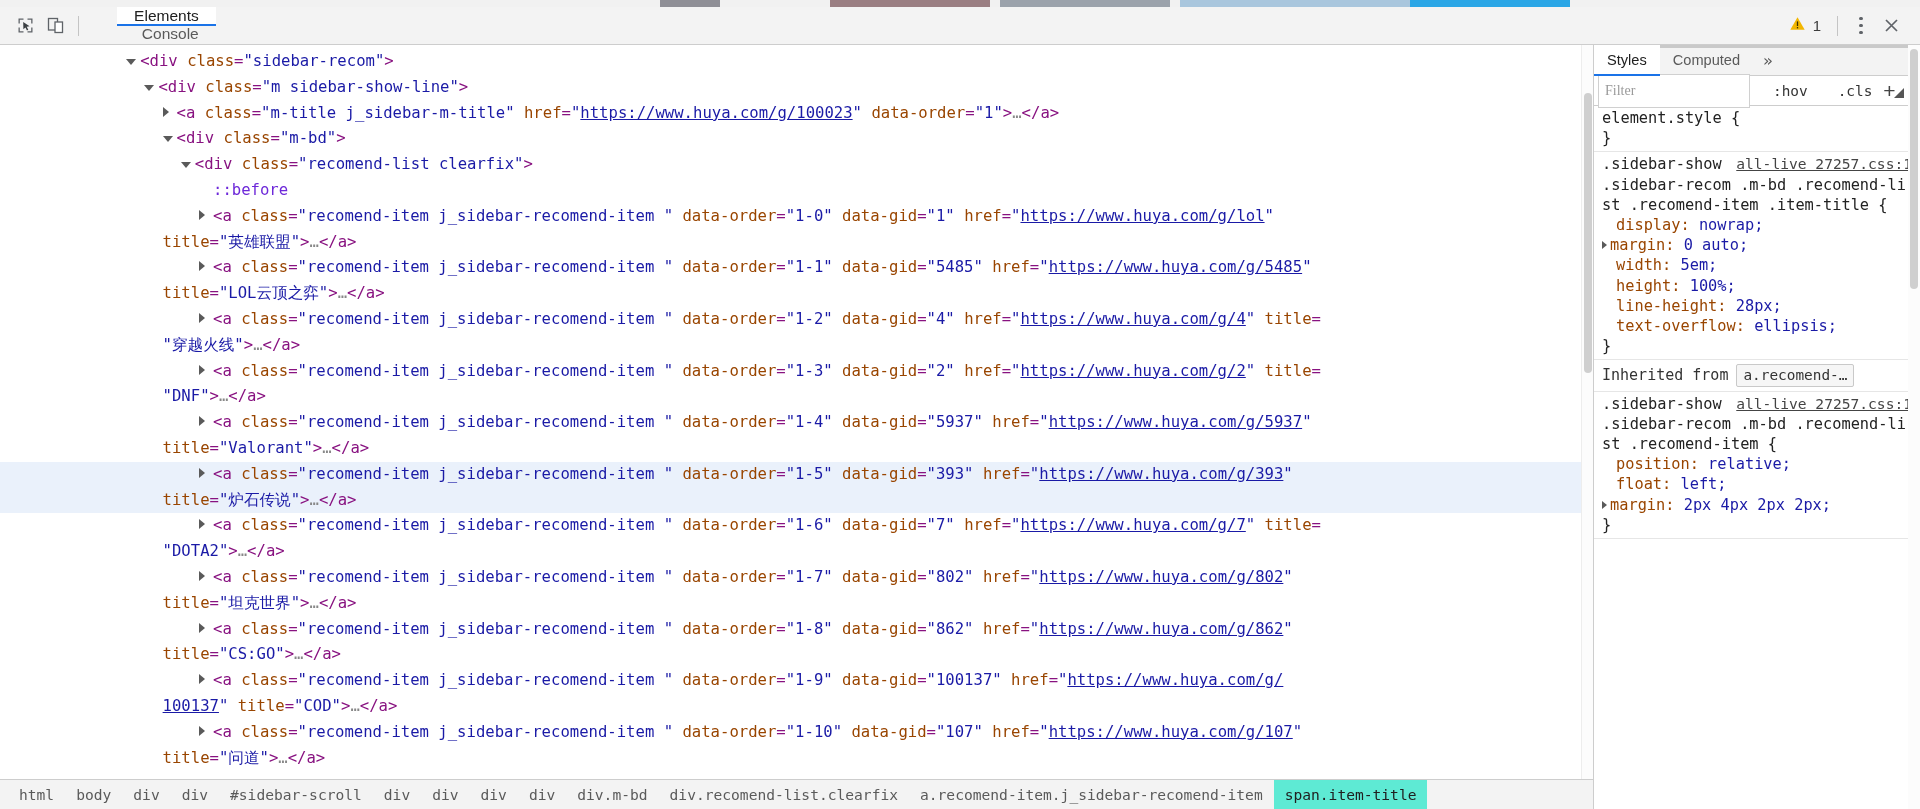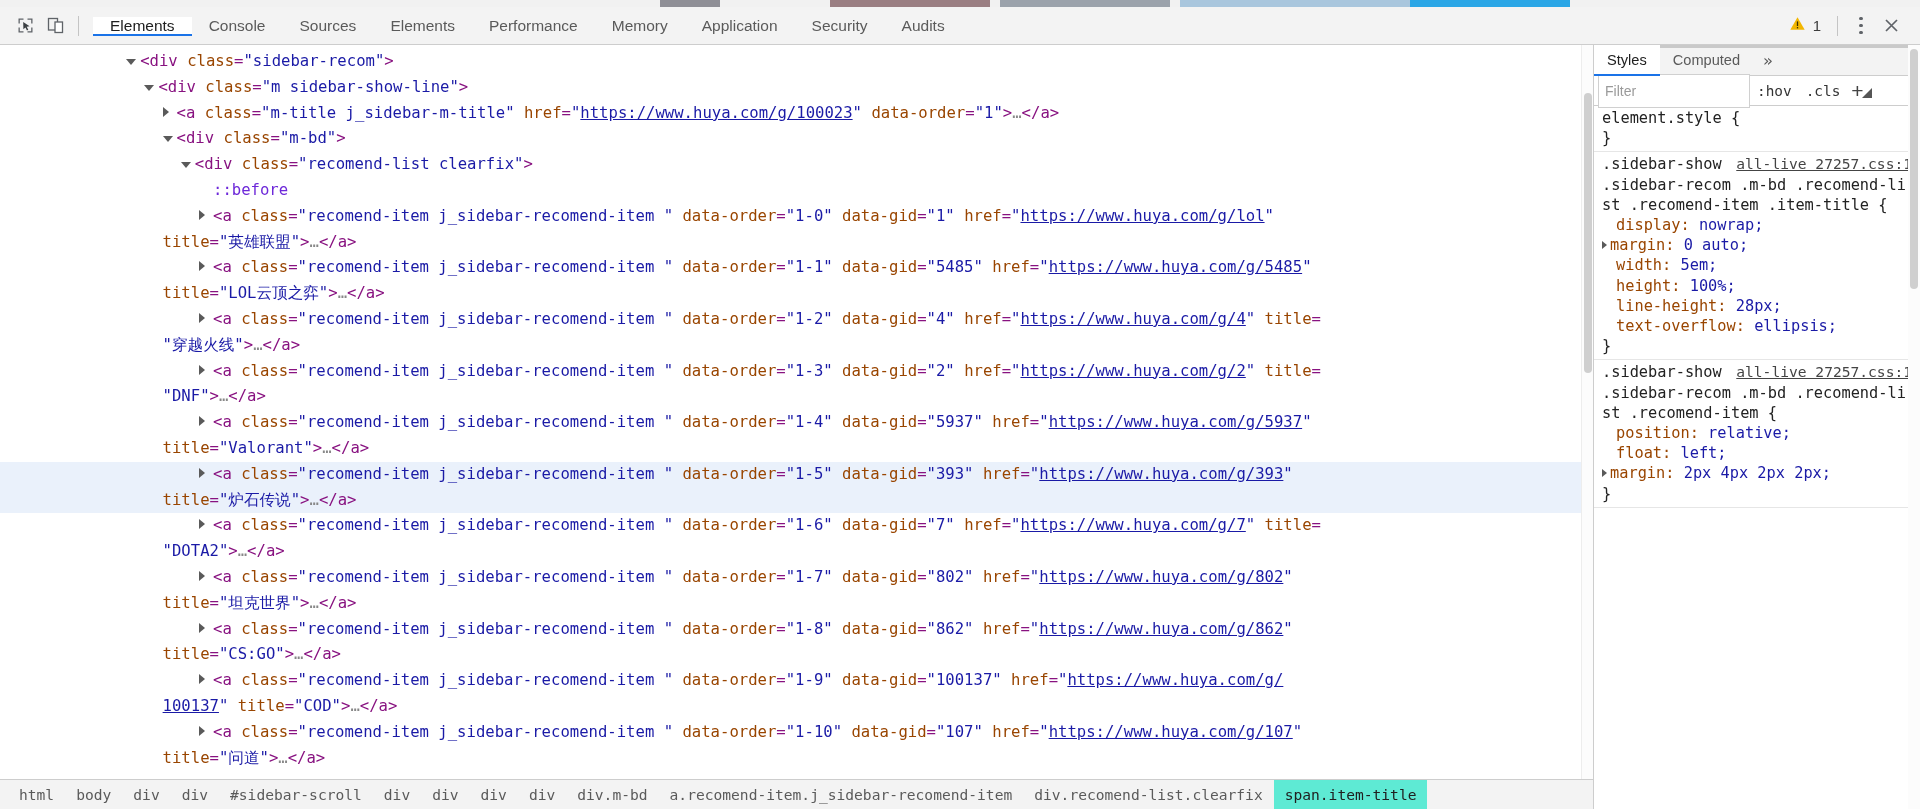--- a/index.html
+++ b/index.html
@@ -35,21 +35,21 @@
   .tb-icons { display: flex; align-items: center; padding: 0 6px 0 10px; }
   .tb-icon {
     width: 30px; height: 30px;
     display: flex; align-items: center; justify-content: center;
     cursor: pointer;
   }
   .tb-sep {
     width: 1px; height: 20px; background: #c4c4c4;
     align-self: center; margin: 0 8px;
   }
-  .tabs { display: flex; align-items: center; }
+  .tabs { display: flex; align-items: flex-end; flex-direction: column; }
   .tab {
     display: flex; align-items: center;
     padding: 0 17px;
     font-family: "Liberation Sans", sans-serif;
     font-size: 15.5px;
     color: #5a5a5a;
     cursor: pointer;
     position: relative;
     white-space: nowrap;
   }
@@ -189,28 +189,29 @@
   }
 
   .filter-row {
     height: 30px; min-height: 30px;
     border-bottom: 1px solid #cdcdcd;
     display: flex; align-items: center;
     background: #ffffff; padding-left: 4px;
   }
   .filter-input {
     flex: 1; height: 34px; border: 1px solid #d0d0d0; background: #fff;
-    font-family: Liberation Sans, sans-serif; font-size: 14px;
+    font-family: Liberation Serif, serif; font-size: 14px;
     color: #333; padding: 4px 6px; outline: none; max-width: 152px;
   }
   .filter-input::placeholder { color: #9a9a9a; }
   .fbtn {
     font-family: "DejaVu Sans Mono", monospace;
     font-size: 14.4px; color: #333; padding: 0 7px; cursor: pointer;
     white-space: nowrap;
+    margin-left: 16px;
   }
   .plus-btn {
     display: flex; align-items: center; padding: 0 6px 0 4px;
     cursor: pointer; position: relative;
   }
   .plus-glyph { font-size: 21px; color: #444; line-height: 18px; font-family: "Liberation Sans", sans-serif; }
   .plus-caret {
     width: 0; height: 0; border-left: 5px solid transparent;
     border-top: 5px solid transparent; border-right: 5px solid #555;
     border-bottom: 5px solid #555;
@@ -345,22 +346,22 @@
           <div class="crumb">html</div>
           <div class="crumb">body</div>
           <div class="crumb">div</div>
           <div class="crumb">div</div>
           <div class="crumb">#sidebar-scroll</div>
           <div class="crumb">div</div>
           <div class="crumb">div</div>
           <div class="crumb">div</div>
           <div class="crumb">div</div>
           <div class="crumb">div.m-bd</div>
+          <div class="crumb">div.recomend-list.clearfix</div>
           <div class="crumb">a.recomend-item.j_sidebar-recomend-item</div>
-          <div class="crumb">div.recomend-list.clearfix</div>
           <div class="crumb active">span.item-title</div>
         </div>
     </div>
 
     <div class="styles-pane">
       <div class="bar-top"></div>
       <div class="styles-tabs" id="styles-tabs">
           <div class="stab active">Styles</div>
           <div class="stab">Computed</div>
           <div class="chev-more">»</div>
@@ -384,20 +385,24 @@
           <div class="rule">
             <div class="rule-line"><span class="origin">all-live 27257.css:1</span><span class="sel">.sidebar-show .sidebar-recom .m-bd .recomend-list .recomend-item .item-title {</span></div>
             <div class="rule-line"><span class="prop-name">display: </span><span class="prop-val">nowrap;</span></div>
             <div class="rule-line"><span class="exp-tri"></span><span class="prop-name" style="padding-left: 0px;">margin: </span><span class="prop-val">0 auto;</span></div>
             <div class="rule-line"><span class="prop-name">width: </span><span class="prop-val">5em;</span></div>
             <div class="rule-line"><span class="prop-name">height: </span><span class="prop-val">100%;</span></div>
             <div class="rule-line"><span class="prop-name">line-height: </span><span class="prop-val">28px;</span></div>
             <div class="rule-line"><span class="prop-name">text-overflow: </span><span class="prop-val">ellipsis;</span></div>
             <div class="rule-line">}</div>
           </div>
+          <div class="inherit-hdr">
+            <span>Inherited from</span>
+            <span class="inherit-chip">a.recomend-…</span>
+          </div>
           <div class="rule">
             <div class="rule-line"><span class="origin">all-live 27257.css:1</span><span class="sel">.sidebar-show .sidebar-recom .m-bd .recomend-list .recomend-item {</span></div>
             <div class="rule-line"><span class="prop-name">position: </span><span class="prop-val">relative;</span></div>
             <div class="rule-line"><span class="prop-name">float: </span><span class="prop-val">left;</span></div>
             <div class="rule-line"><span class="exp-tri"></span><span class="prop-name" style="padding-left: 0px;">margin: </span><span class="prop-val">2px 4px 2px 2px;</span></div>
             <div class="rule-line">}</div>
           </div>
         </div>
       <div class="styles-vscroll">
         <div class="styles-vthumb"></div>

